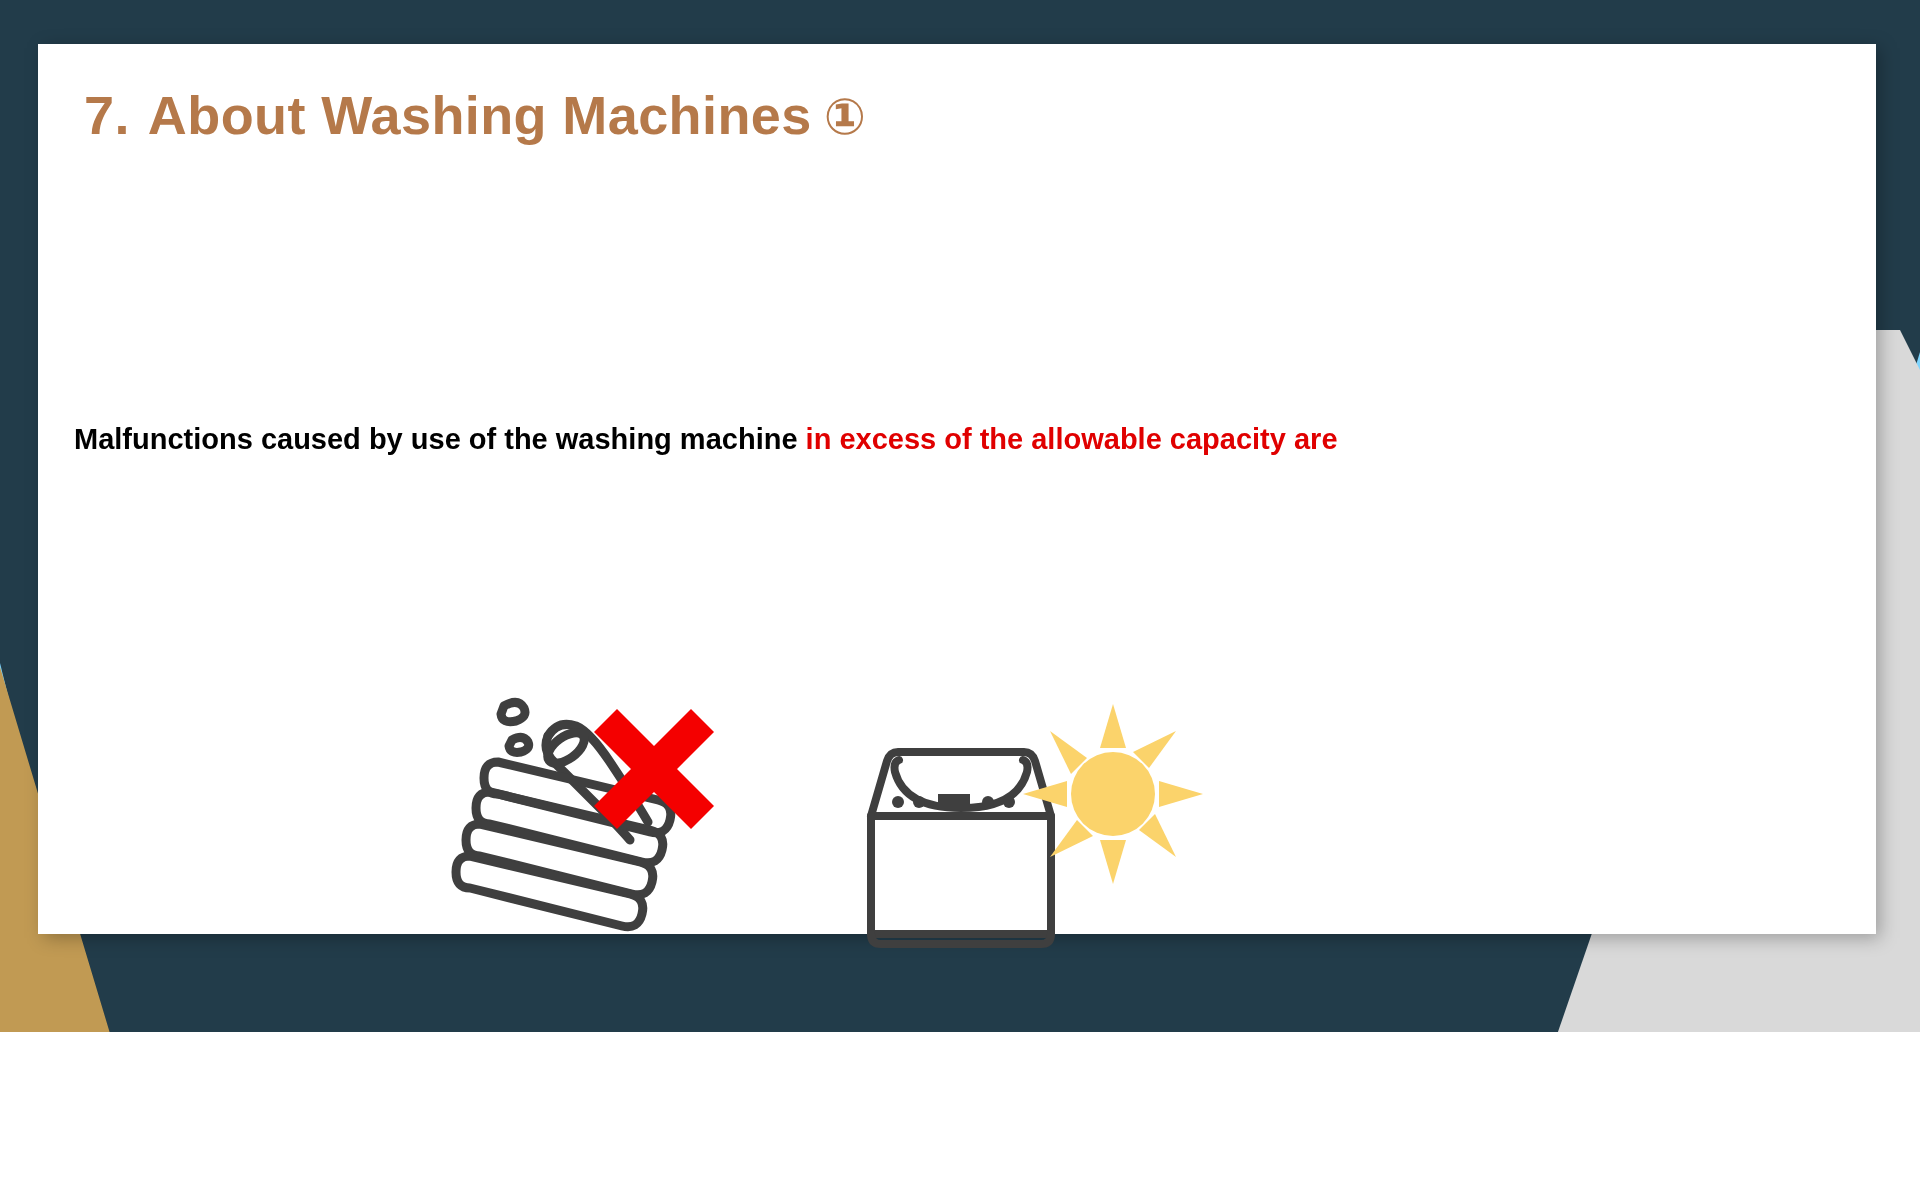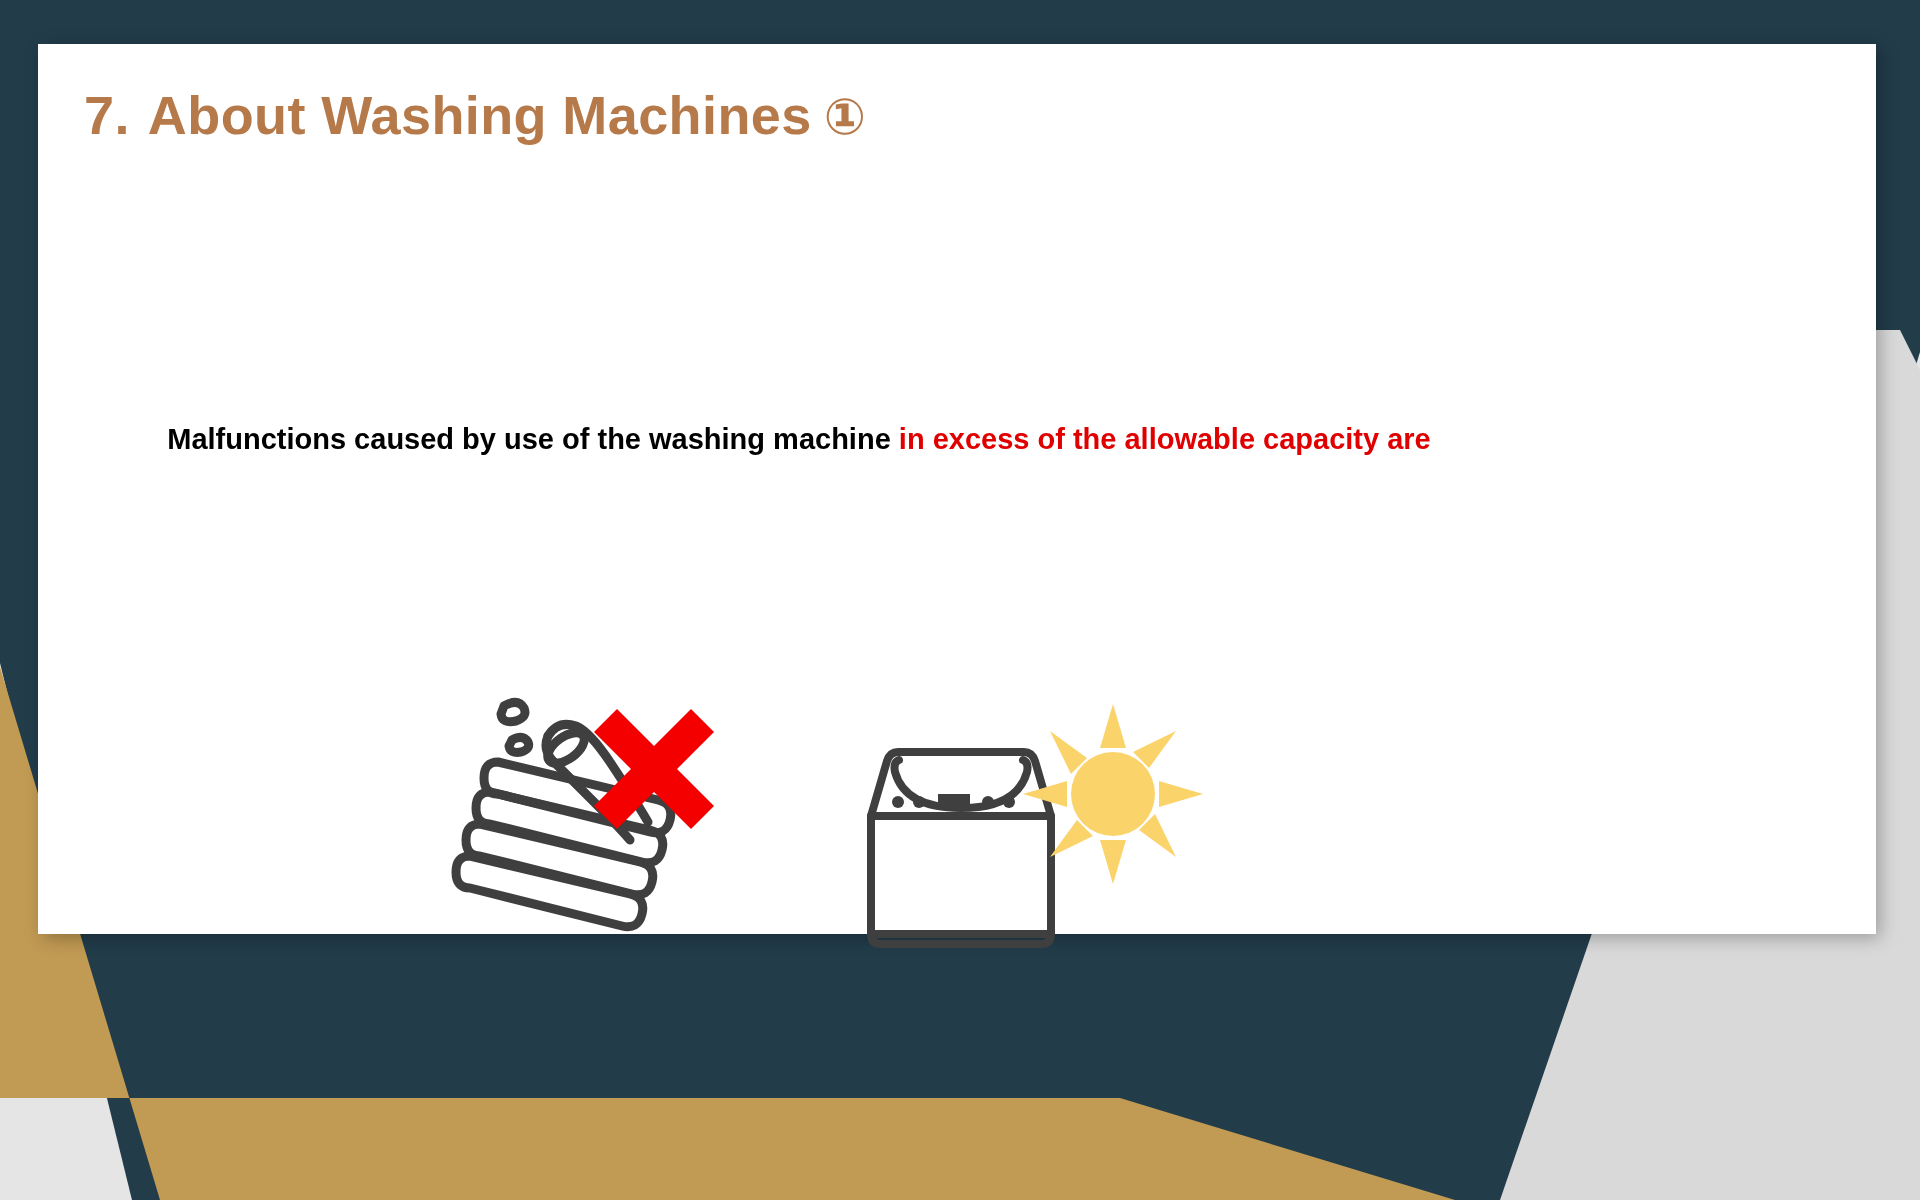--- a/index.html
+++ b/index.html
@@ -10,23 +10,23 @@
   body {
     width: 1920px;
     height: 1200px;
     font-family: "Liberation Sans", sans-serif;
     overflow: hidden;
   }
 
   #slide {
     position: relative;
     width: 1920px;
-    height: 1200px;
+    height: 1032px;
     overflow: hidden;
-    background: #e5e5e5;
+    background: #7dd3fc;
   }
 
   
   .bg-navy {
     position: absolute;
     left: 0;
     top: 0;
     width: 1920px;
     height: 1200px;
     background: #223c4a;
@@ -108,21 +108,21 @@
   .body-text {
     position: absolute;
     left: 36px;
     top: 374px;
     width: 1450px;
     font-size: 29px;
     font-weight: bold;
     line-height: 1.5;
     color: #000000;
   }
-  .body-text .line { white-space: nowrap; text-align: center; }
+  .body-text .line { white-space: nowrap; }
 
   
   .illus-laundry {
     position: absolute;
     left: 404px;
     top: 640px;
     width: 300px;
     height: 250px;
   }
   .illus-cross {

